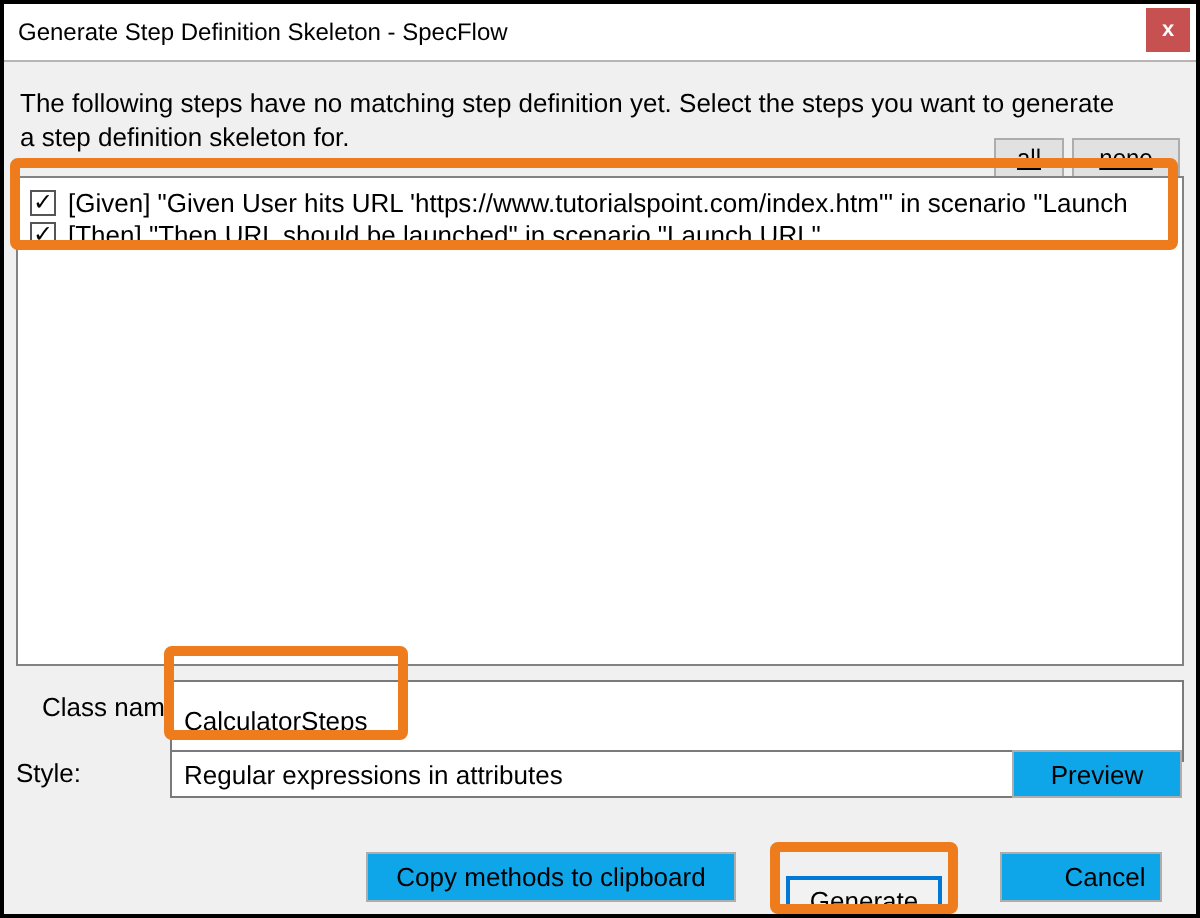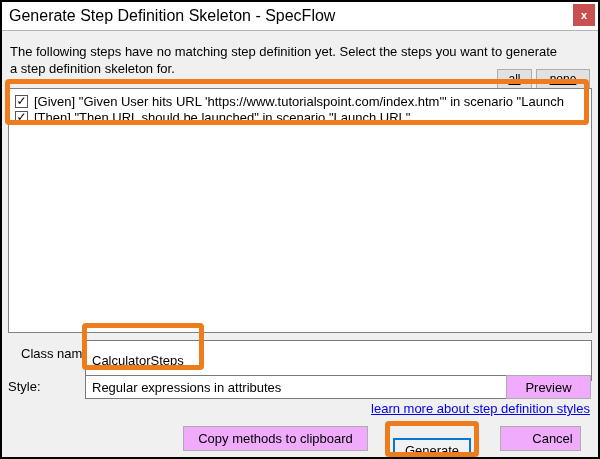--- a/index.html
+++ b/index.html
@@ -17,21 +17,21 @@
     overflow: hidden;
   }
   
   .titlebar {
     position: absolute; left: 0; top: 0; right: 0; height: 29px;
     background: #ffffff;
     border-bottom: 1px solid #b5b5b5;
   }
   .titlebar .title {
     position: absolute; left: 7px; top: 0; line-height: 28px;
-    font-size: 16px; white-space: nowrap;
+    font-size: 12px; white-space: nowrap;
   }
   .close-btn {
     position: absolute; top: 2px; right: 3px;
     width: 22px; height: 22px;
     background: #c75050; color: #ffffff;
     font-size: 11px; font-weight: bold;
     display: flex; align-items: center; justify-content: center;
     cursor: pointer;
   }
   
@@ -86,21 +86,21 @@
     width: 446px; height: 24px;
     background: #ffffff; border: 1px solid #7a7a7a;
     display: flex; align-items: center;
     padding: 0 6px; cursor: pointer;
   }
   .dropdown .chevron {
     position: absolute; right: 9px; top: 8px;
     width: 11px; height: 8px; display: block;
   }
   .btn {
-    background: #f0abfc; border: 1px solid #adadad;
+    background: #0ea5e9; border: 1px solid #adadad;
     font-family: "Liberation Sans", sans-serif; font-size: 13px;
     display: flex; align-items: center; justify-content: center;
     cursor: pointer;
   }
   .preview-btn { position: absolute; left: 504px; top: 373px; width: 85px; height: 24px; }
   
   .styles-link {
     position: absolute; right: 8px; top: 399px;
     color: #0000ee; text-decoration: underline;
     white-space: nowrap; cursor: pointer;
@@ -169,21 +169,20 @@
   <div class="dropdown">
     <span>Regular expressions in attributes</span>
     <svg class="chevron" viewBox="0 0 11 8">
       <polyline points="1,1 5.5,6.5 10,1" fill="none" stroke="#404040" stroke-width="1.4"></polyline>
     </svg>
   </div>
   <div class="btn preview-btn">
     <span>Preview</span>
   </div>
 
-  <a class="styles-link">learn more about step definition styles</a>
 
   <div class="btn copy-btn">
     <span>Copy methods to clipboard</span>
   </div>
   <div class="btn generate-btn">
     <span>Generate</span>
   </div>
   <div class="btn cancel-btn">
     <span>Cancel</span>
   </div>

